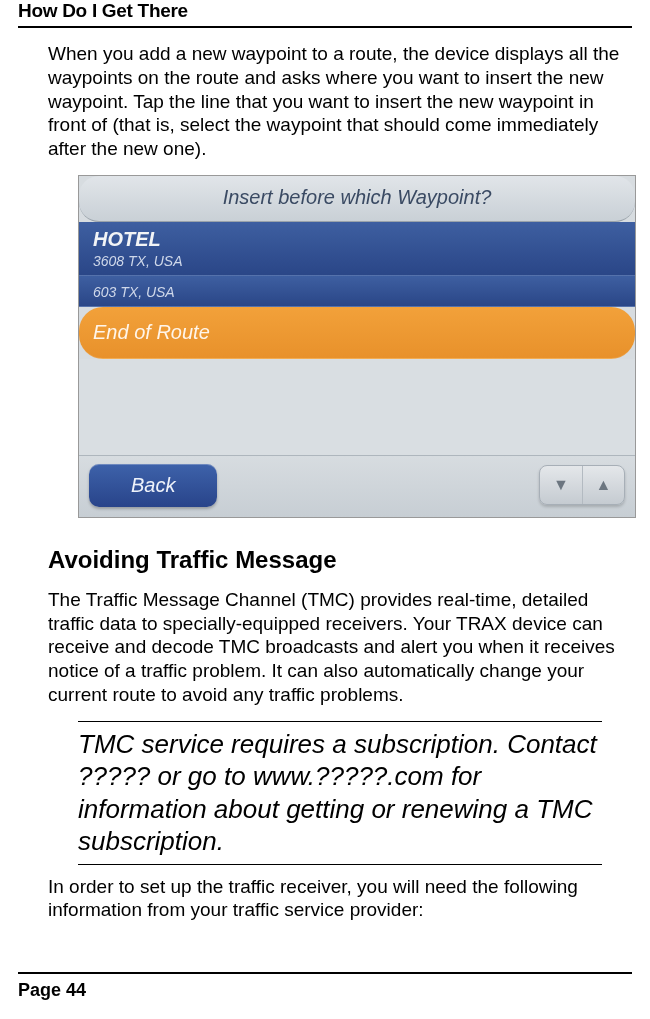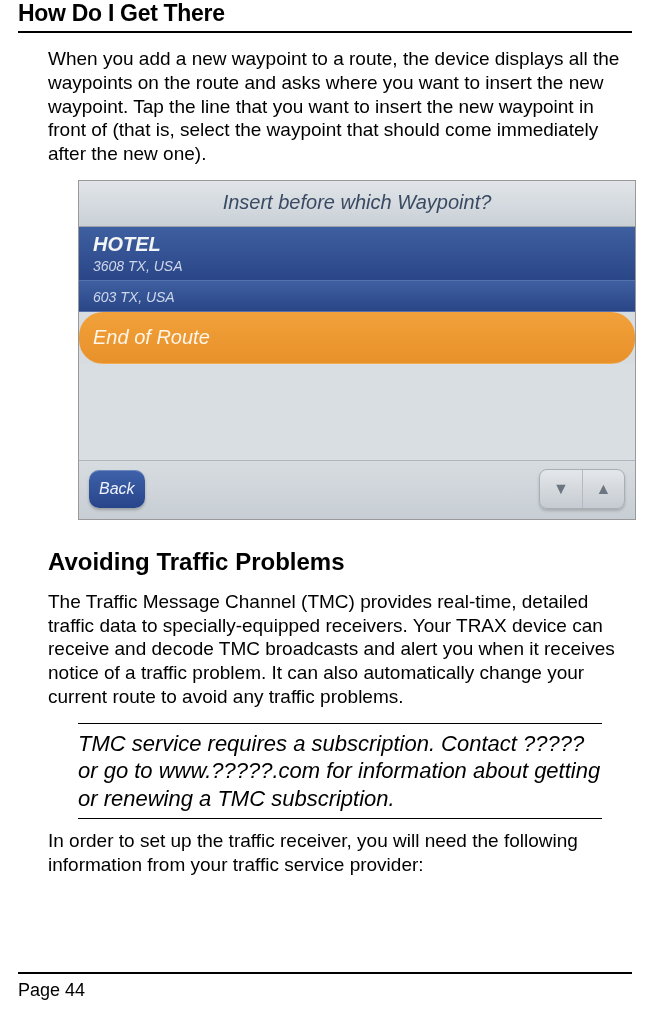--- a/index.html
+++ b/index.html
@@ -13,21 +13,21 @@
   .page {
     padding: 0 18px;
   }
   .header-line {
     border-bottom: 2px solid #000;
     padding-bottom: 4px;
   }
   .header {
     font-family: "Arial Narrow", Arial, sans-serif;
     font-weight: bold;
-    font-size: 23px;
+    font-size: 19px;
     letter-spacing: -0.3px;
     font-stretch: condensed;
   }
   .body-text {
     font-size: 19px;
     line-height: 1.25;
     margin: 14px 0 14px 30px;
   }
   .section-heading {
     font-size: 24px;
@@ -39,34 +39,34 @@
     margin: 18px 0 8px 30px;
     font-variant: small-caps;
     letter-spacing: 0.5px;
   }
   .note-box {
     margin: 10px 30px 10px 60px;
     border-top: 1.5px solid #000;
     border-bottom: 1.5px solid #000;
     padding: 6px 0;
     font-style: italic;
-    font-size: 22px;
+    font-size: 26px;
     line-height: 1.25;
   }
   .footer-line {
     position: absolute;
     bottom: 18px;
     left: 18px;
     right: 18px;
     border-top: 2px solid #000;
     padding-top: 6px;
   }
   .footer {
     font-family: "Arial Narrow", Arial, sans-serif;
-    font-weight: normal;
+    font-weight: bold;
     font-size: 18px;
     font-stretch: condensed;
   }
 
   
   .device-screenshot {
     width: 558px;
     margin: 10px auto 10px 60px;
     border: 1px solid #999;
     background: #d7dce0;
@@ -74,20 +74,21 @@
   }
   .ds-titlebar {
     background: linear-gradient(#e1e5e9, #c9d0d6);
     text-align: center;
     padding: 10px 6px 12px 6px;
     color: #3a4a63;
     font-size: 20px;
     font-style: italic;
     border-bottom: 1px solid #9aa3ab;
     position: relative;
+    border-radius: 20px;
   }
   .ds-list {}
   .ds-row {
     padding: 6px 14px 6px 14px;
     color: #f2f4f6;
     border-bottom: 1px solid rgba(255,255,255,0.12);
   }
   .ds-row-blue { background: linear-gradient(#3e5fa1, #2a4687); }
   .ds-row-blue .ds-main { font-size: 20px; font-weight: 700; font-style: italic; }
   .ds-row-blue .ds-sub  { font-size: 14px; color: #cfd8ea; font-style: italic; margin-top: 2px; }
@@ -109,22 +110,22 @@
     display: flex;
     justify-content: space-between;
     align-items: center;
     border-top: 1px solid #aeb6bd;
   }
   .ds-back {
     background: linear-gradient(#3e62aa, #28448a);
     color: #eef2fa;
     border: none;
     border-radius: 10px;
-    padding: 10px 10px;
-    font-size: 16px;
+    padding: 10px 42px;
+    font-size: 20px;
     font-style: italic;
     box-shadow: inset 0 1px 0 rgba(255,255,255,0.25), 0 2px 3px rgba(0,0,0,0.25);
   }
   .ds-arrows {
     display: flex;
     background: linear-gradient(#e4e7ea, #c5cbd1);
     border-radius: 8px;
     border: 1px solid #a7afb7;
     overflow: hidden;
     box-shadow: 0 2px 3px rgba(0,0,0,0.18);
@@ -177,21 +178,21 @@
         <button class="ds-arrow">
           <span>▼</span>
         </button>
         <button class="ds-arrow">
           <span>▲</span>
         </button>
       </div>
     </div>
   </div>
 
-  <h2 class="section-heading">Avoiding Traffic Problems</h2>
+  <h2 class="section-heading">Avoiding Traffic Message</h2>
   <p class="body-text" style="">The Traffic Message Channel (TMC) provides real-time, detailed traffic data to specially-equipped receivers. Your TRAX device can receive and decode TMC broadcasts and alert you when it receives notice of a traffic problem. It can also automatically change your current route to avoid any traffic problems.</p>
 
   <div class="note-box">TMC service requires a subscription. Contact ????? or go to www.?????.com for information about getting or renewing a TMC subscription.</div>
 
   <p class="body-text" style="margin-top:4px;">In order to set up the traffic receiver, you will need the following information from your traffic service provider:</p>
 </div>
 
 <div class="footer-line">
   <div class="footer">Page 44</div>
 </div>

